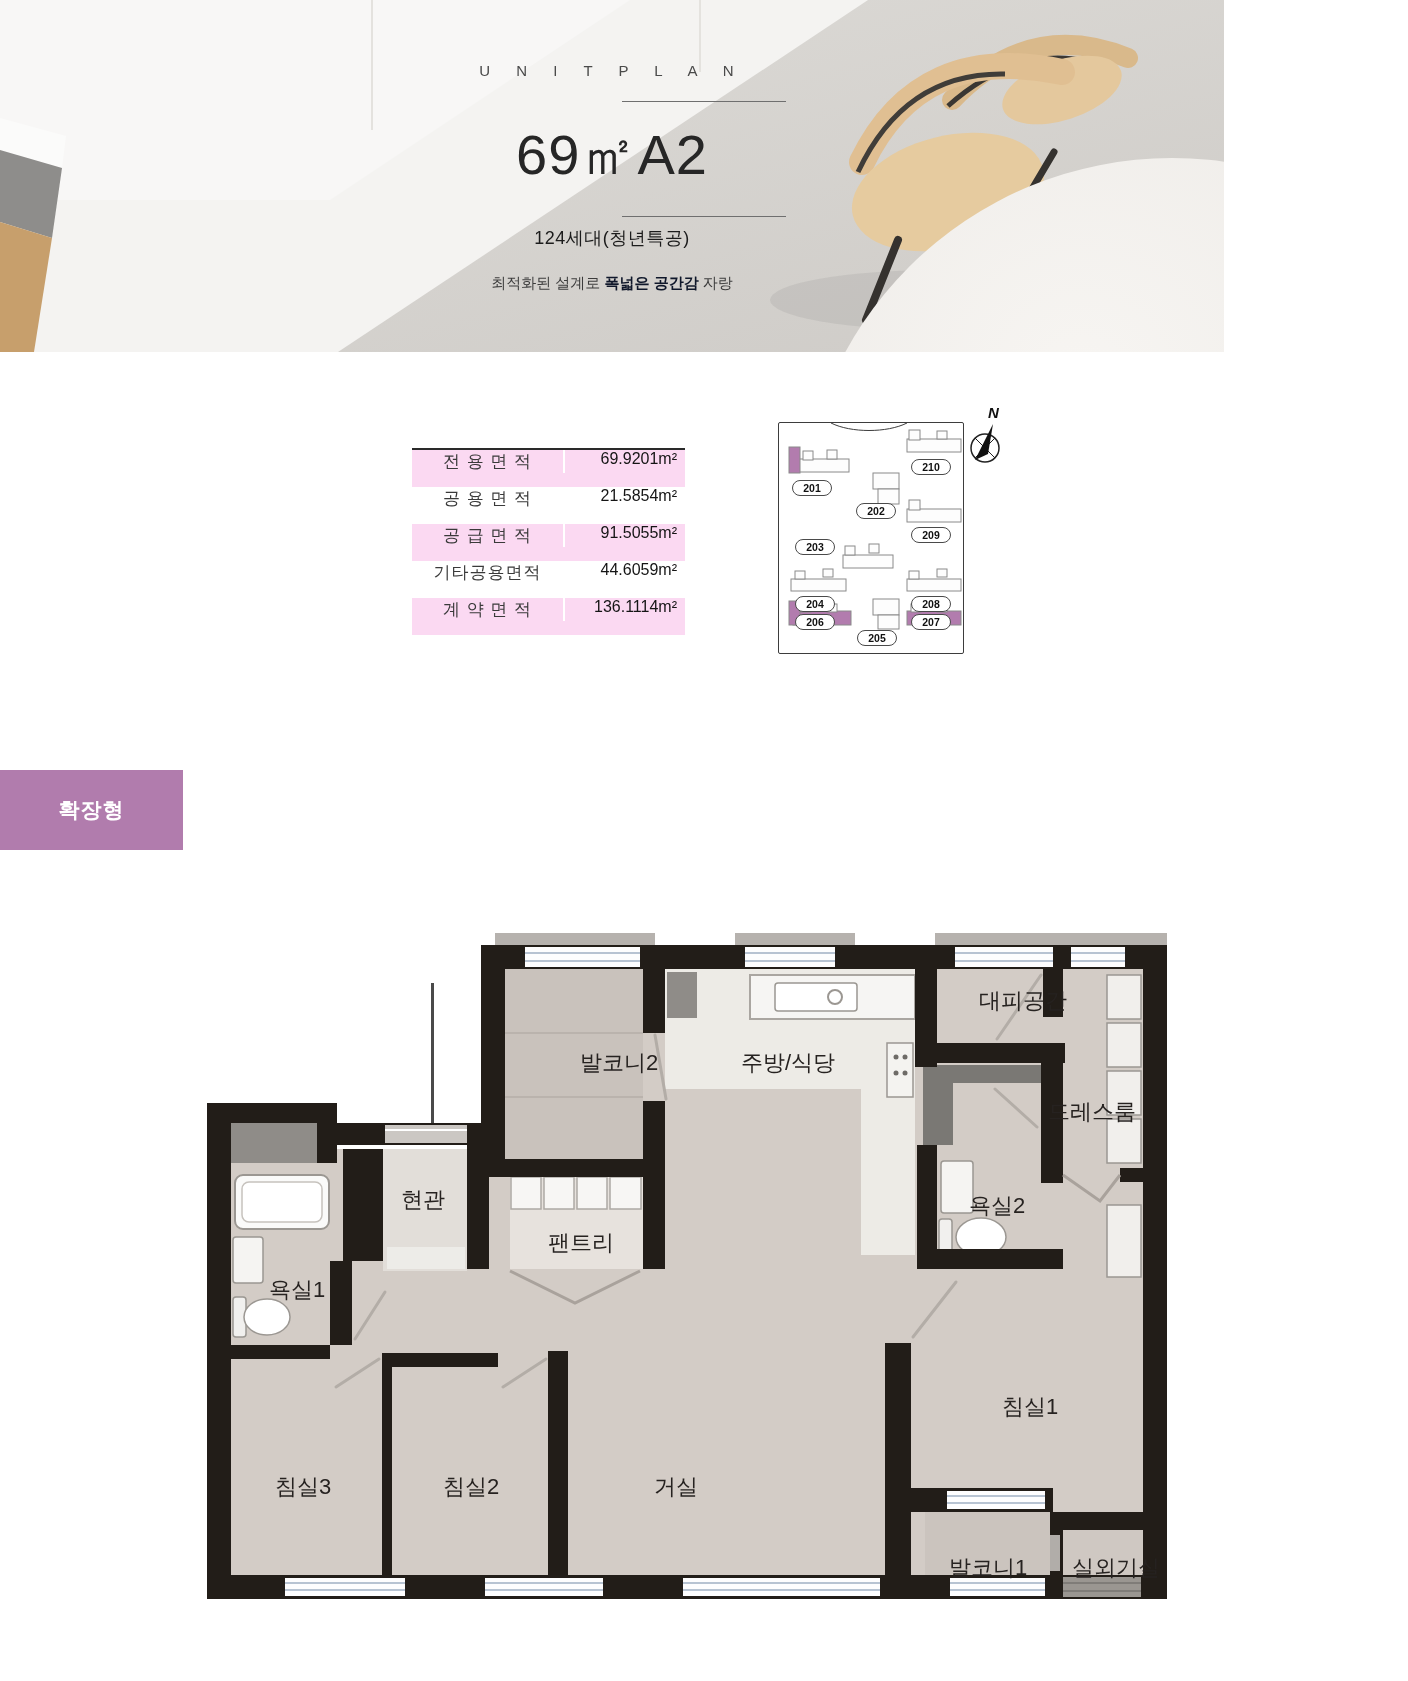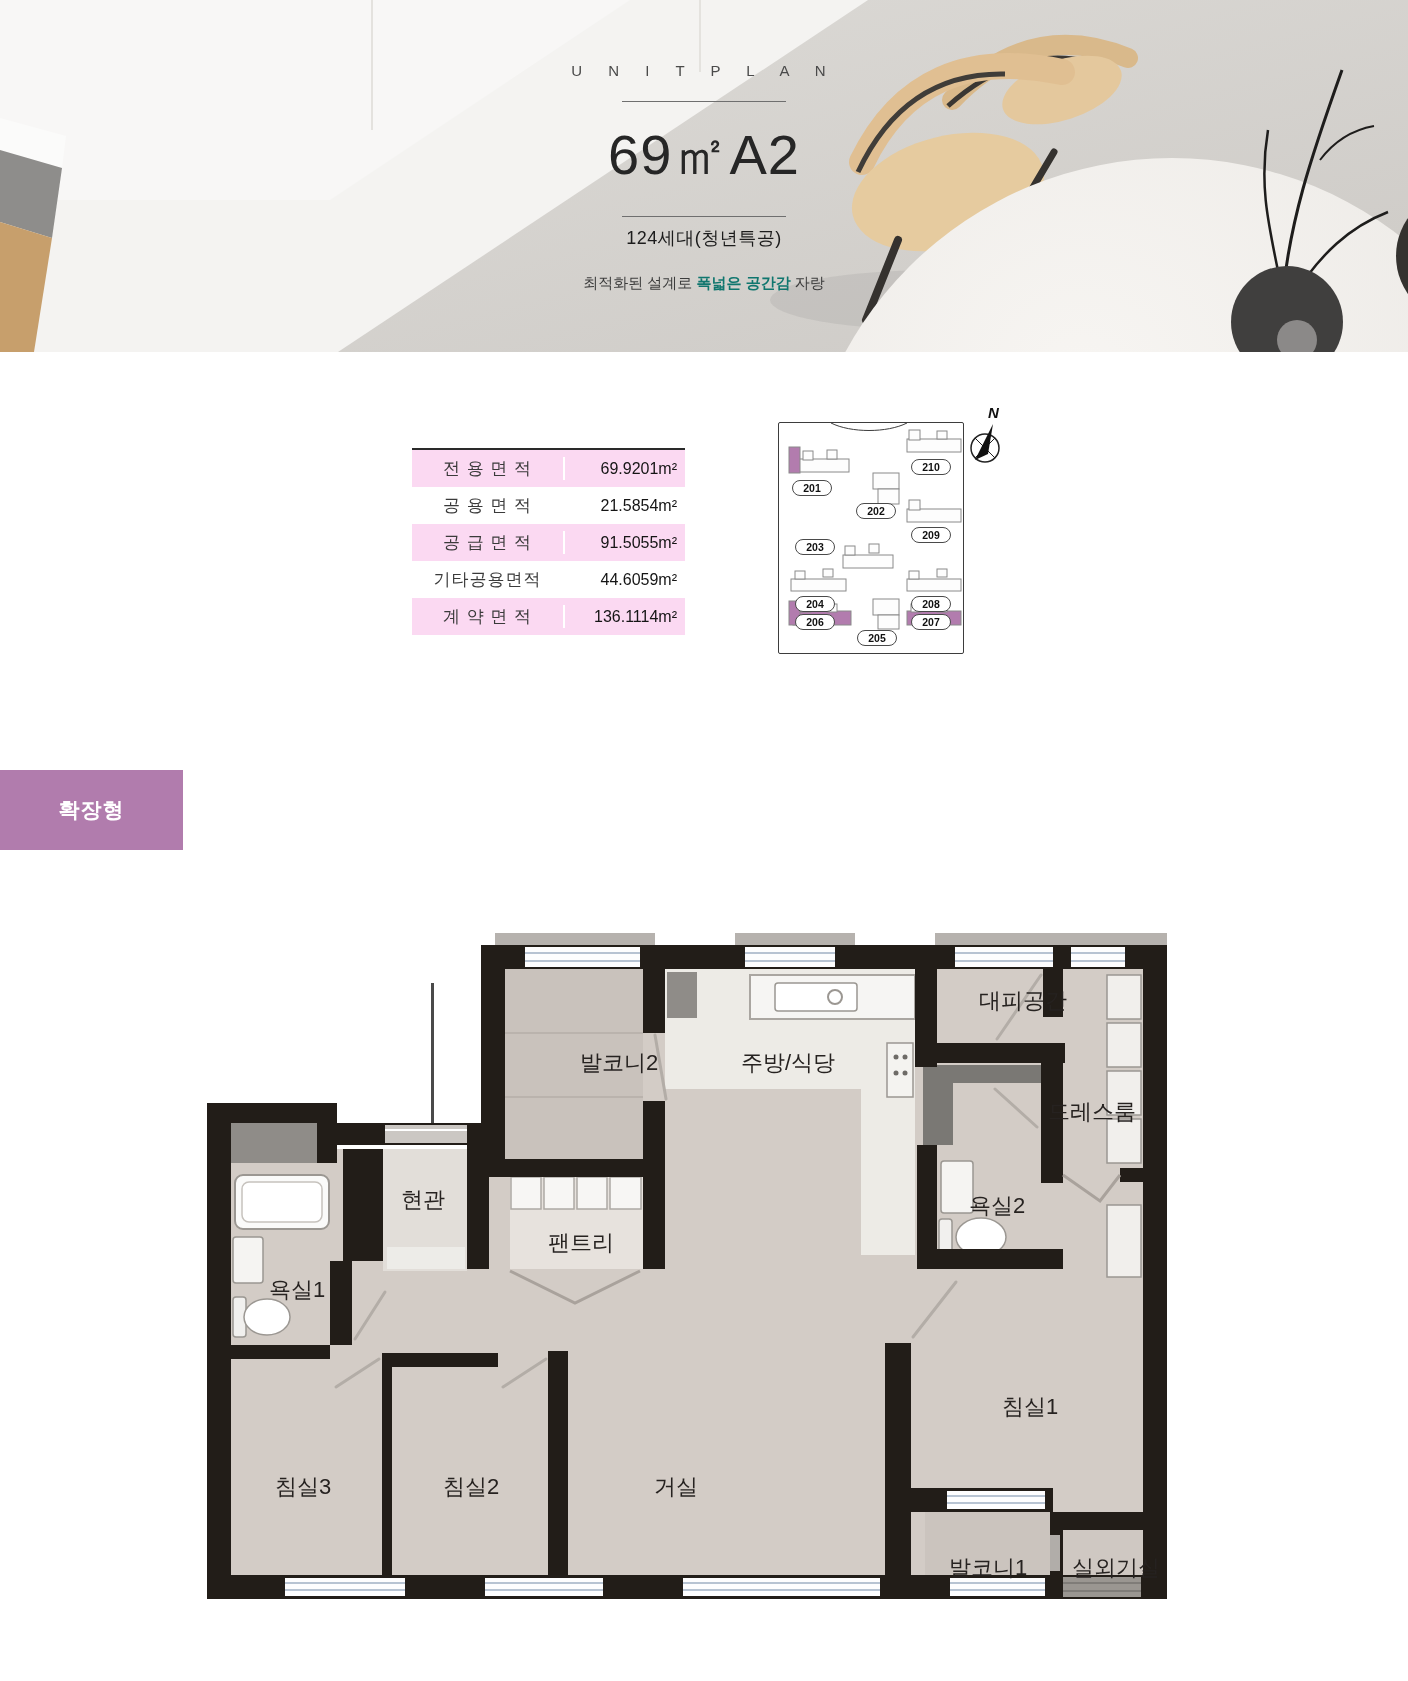--- a/index.html
+++ b/index.html
@@ -1,32 +1,32 @@
 <!DOCTYPE html>
 <html><head>
 <meta charset="utf-8">
 <style>
   html,body{margin:0;padding:0;background:#fff;}
   body{width:1408px;height:1681px;position:relative;font-family:"Liberation Sans","DejaVu Sans",sans-serif;overflow:hidden;}
   .abs{position:absolute;}
   
-  .hero{position:absolute;left:0;top:0;width:1408px;height:352px;overflow:hidden;background:#d7d5d1;}
+  .hero{position:absolute;left:0;top:0;width:1224px;height:352px;overflow:hidden;background:#d7d5d1;}
   .hero svg{position:absolute;left:0;top:0;}
   .hero-text{position:absolute;left:0;right:0;text-align:center;color:#2d2d2d;}
   .eyebrow{top:62px;font-size:15px;letter-spacing:11px;color:#4a4a4a;}
   .hero-rule{position:absolute;left:622px;width:164px;height:1px;background:#6f6f6f;}
   .rule1{top:101px;}
   .rule2{top:216px;}
   .hero-title{top:118px;font-size:56px;letter-spacing:1px;color:#262626;font-weight:400;}
   .hero-units{top:226px;font-size:18px;font-weight:normal;color:#1c1c1c;letter-spacing:.5px;}
   .hero-tagline{top:274px;font-size:15px;color:#3c3c3c;}
-  .hero-tagline b{color:#0f766e;}
+  .hero-tagline b{color:#0f172a;}
   
   .area-table{position:absolute;left:412px;top:448px;width:273px;border-top:2px solid #2a2a2a;}
-  .arow{display:flex;height:37px;align-items:center;}
+  .arow{display:flex;height:37px;align-items:flex-start;}
   .arow.pink{background:#fbd9f2;}
   .acell-l{width:151px;display:flex;align-items:center;justify-content:center;font-size:17px;color:#3a3a3a;letter-spacing:1px;border-right:2px solid #fff;}
   .acell-v{flex:1;display:flex;align-items:center;justify-content:flex-end;padding-right:8px;font-size:16px;color:#151515;}
   
   .site-panel{position:absolute;left:778px;top:422px;width:184px;height:230px;background:#fff;border:1px solid #3d3d3d;border-radius:2px;}
   .site-panel svg{position:absolute;left:0;top:0;}
   .bnum{position:absolute;transform:translate(-50%,-50%);min-width:40px;height:16px;line-height:15px;border:1px solid #4a4a4a;border-radius:9px;background:#fff;font-size:10.5px;font-weight:bold;color:#111;text-align:center;padding:0 4px;box-sizing:border-box;}
   .compass{position:absolute;left:962px;top:404px;width:52px;height:66px;}
   .compass-n{position:absolute;left:26px;top:0;font-size:15px;font-weight:bold;font-style:italic;color:#111;}
   

